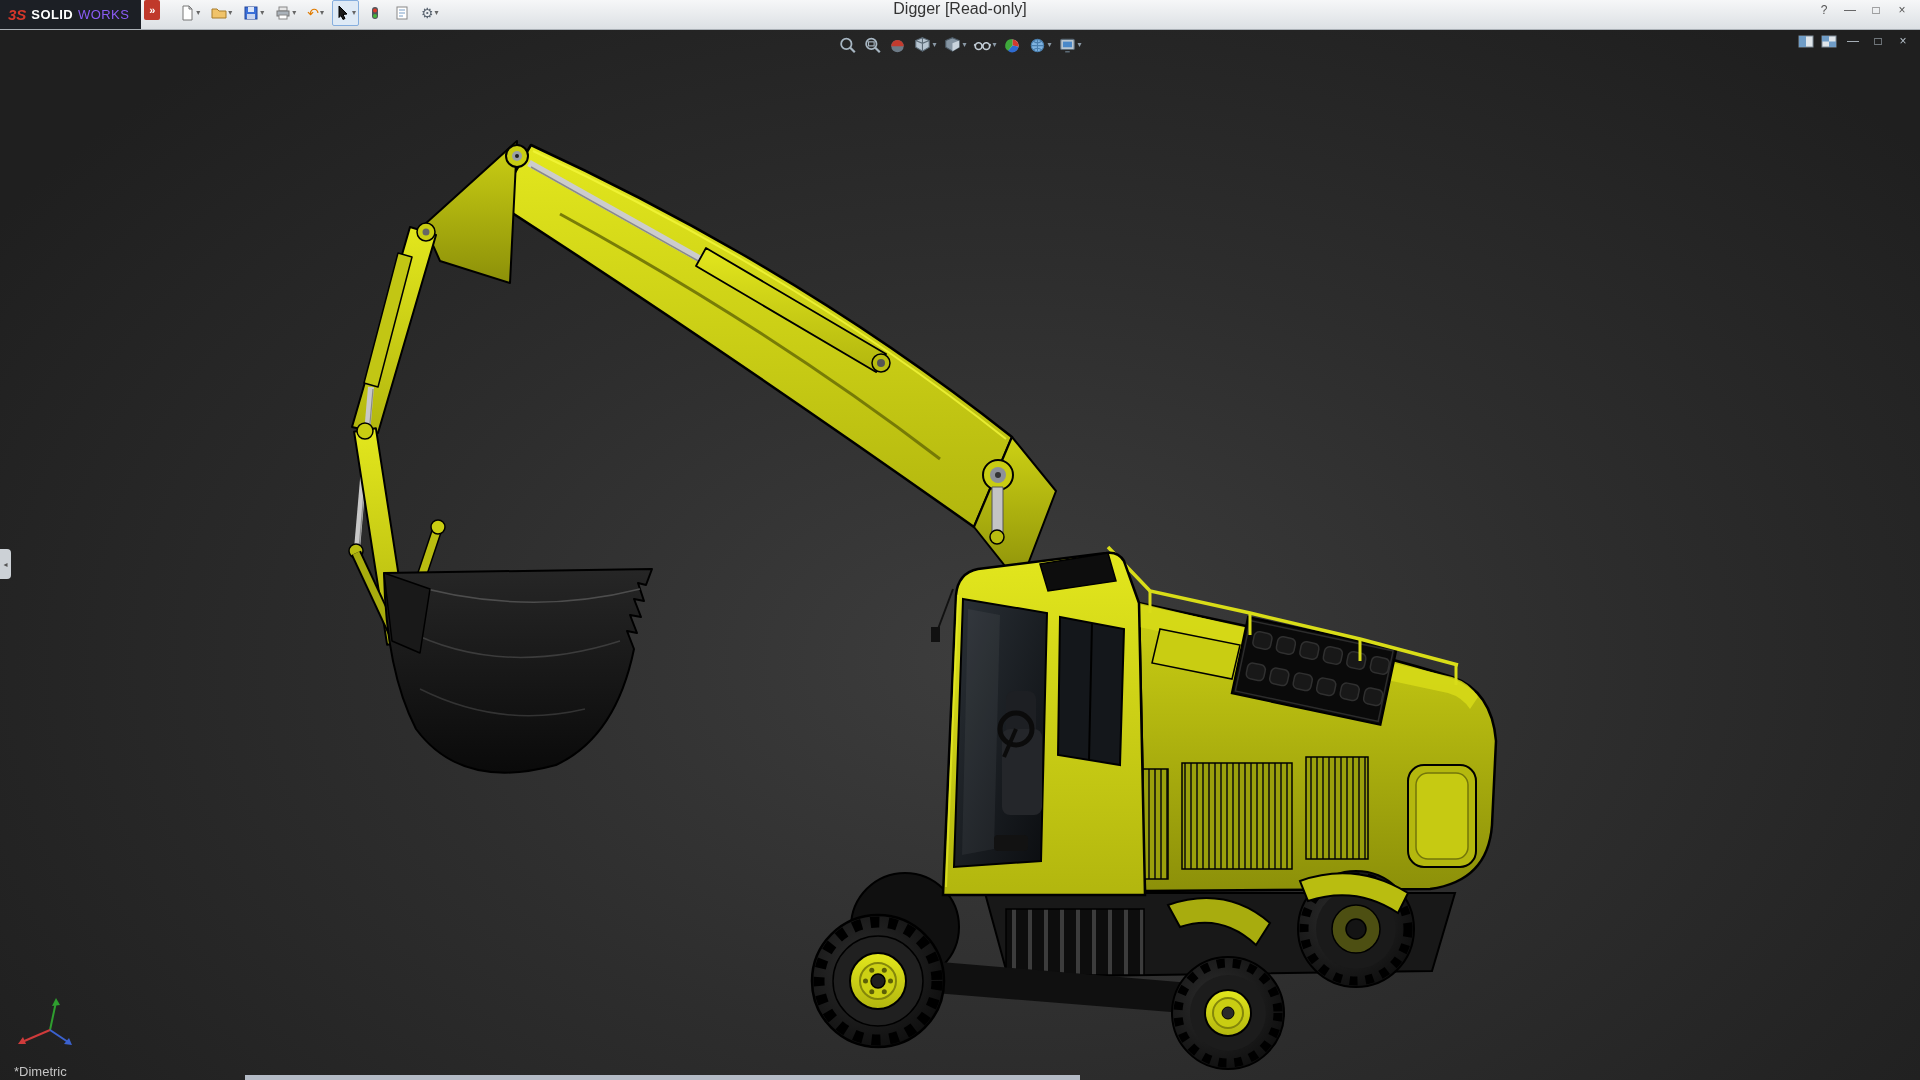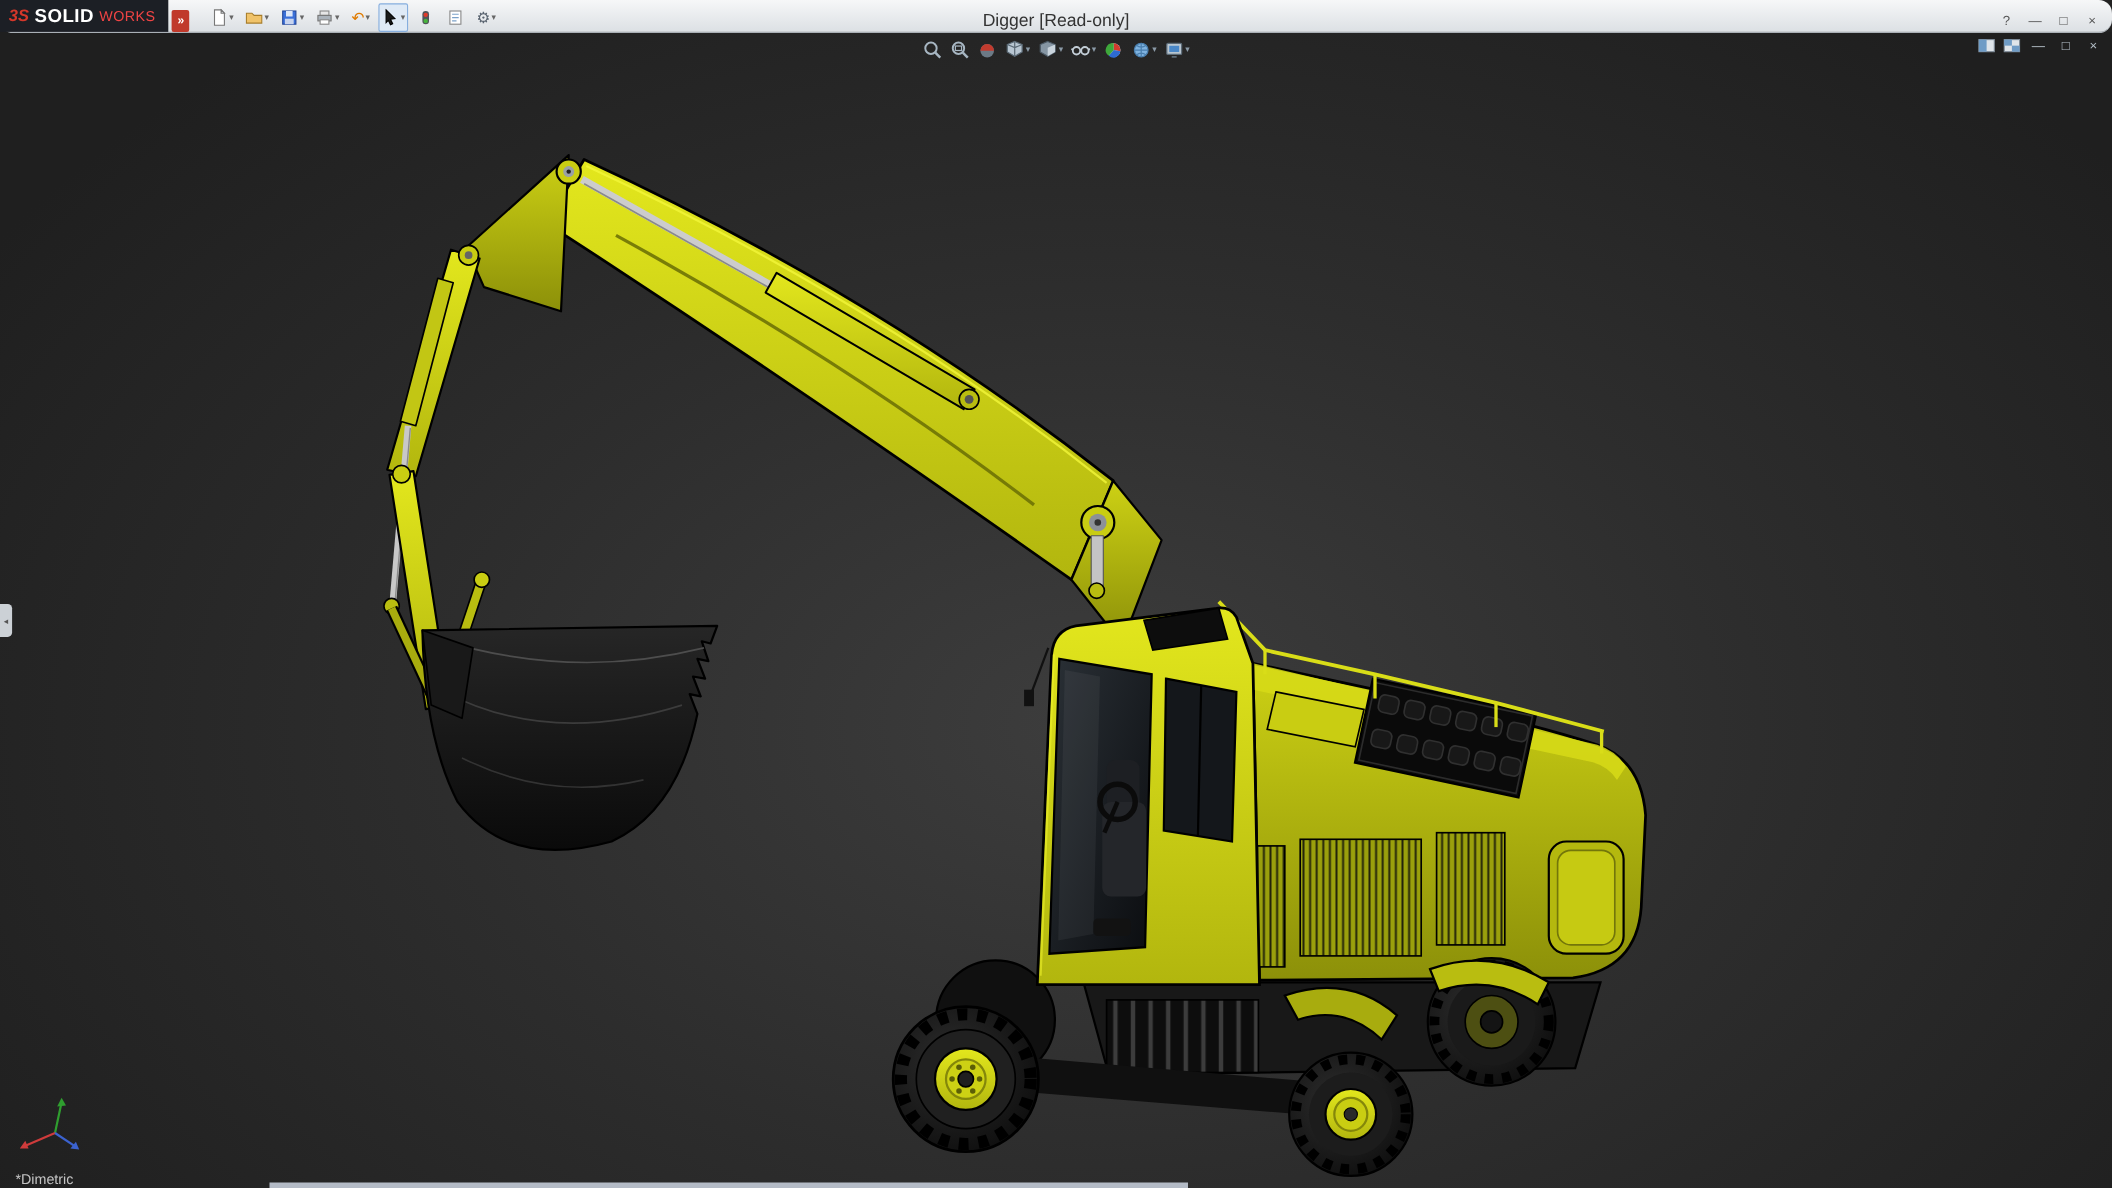--- a/index.html
+++ b/index.html
@@ -2,25 +2,25 @@
 <html><head>
 <meta charset="utf-8">
 <style>
   html,body{margin:0;padding:0;background:#000;}
   .screen{position:relative;width:1920px;height:1080px;overflow:hidden;
           font-family:"Liberation Sans",sans-serif;background:#222;user-select:none;}
 
   
   .titlebar{position:absolute;top:0;left:0;right:0;height:29px;
             background:linear-gradient(#f6f7f8,#dce0e4);
-            border-bottom:1px solid #aab0b6;display:flex;align-items:flex-end;z-index:10;border-radius:12px;}
+            border-bottom:1px solid #aab0b6;display:flex;align-items:flex-start;z-index:10;}
   .logo{height:29px;background:#1c1f25;display:flex;align-items:center;padding:0 12px 0 8px;gap:5px;}
   .brand-mark{color:#d5372a;font-style:italic;font-weight:bold;font-size:15px;}
-  .brand-bold{color:#ffffff;font-weight:bold;font-size:17px;letter-spacing:.4px;}
-  .brand-light{color:#ef4444;font-size:13px;letter-spacing:.4px;}
+  .brand-bold{color:#ffffff;font-weight:bold;font-size:13px;letter-spacing:.4px;}
+  .brand-light{color:#8b5cf6;font-size:13px;letter-spacing:.4px;}
   .flyout{width:16px;height:20px;background:#c0392b;color:#fff;border-radius:2px;margin-left:3px;
           display:flex;align-items:center;justify-content:center;font-size:11px;font-weight:bold;}
   .tb{display:flex;align-items:center;margin-left:16px;gap:5px;}
   .tb-btn{display:flex;align-items:center;height:22px;padding:1px 2px;border:1px solid transparent;border-radius:2px;}
   .tb-btn.selected{background:#dfeaf6;border-color:#86aede;}
   .caret{font-size:8px;color:#666;margin-left:1px;line-height:1;}
   .win-title{position:absolute;left:50%;transform:translateX(-50%);font-size:16px;color:#333;white-space:nowrap;}
   .win-controls{margin-left:auto;display:flex;align-items:center;gap:2px;padding-right:6px;}
   .wc{width:24px;height:20px;display:flex;align-items:center;justify-content:center;font-size:12px;color:#555;}
 

